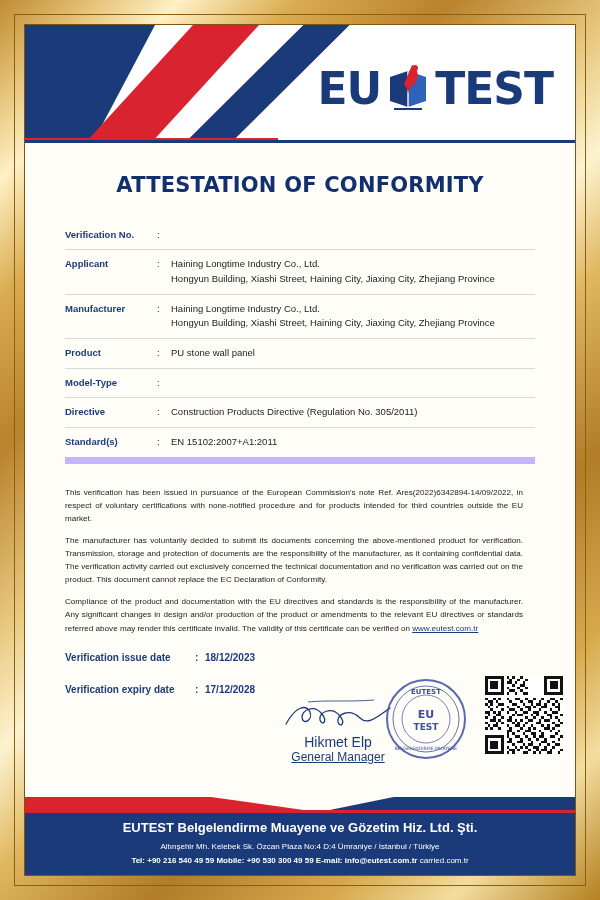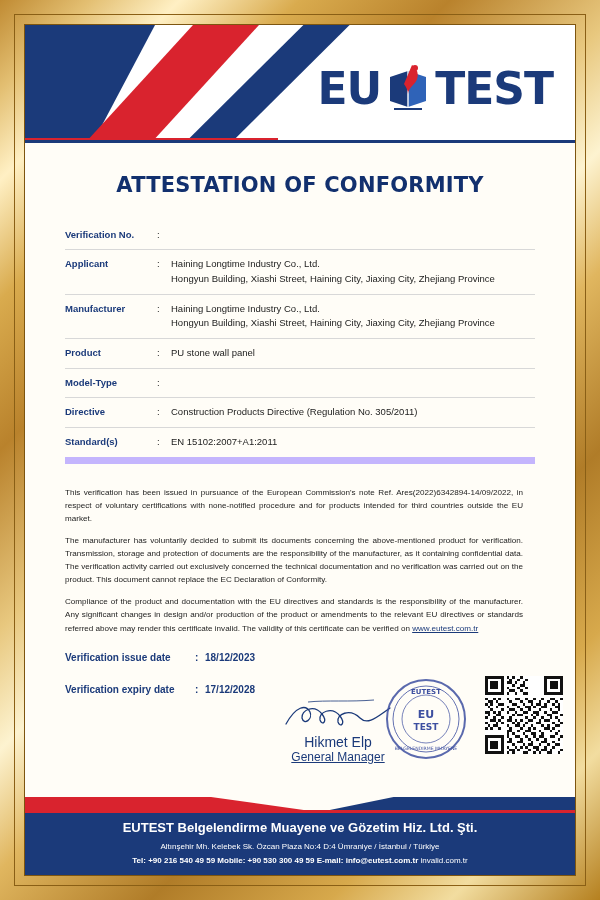--- a/index.html
+++ b/index.html
@@ -644,20 +644,20 @@
         <div class="ftr-text">
           <div class="ftr-l1">EUTEST Belgelendirme Muayene ve Gözetim Hiz. Ltd. Şti.</div>
           <div class="ftr-l2">Altınşehir Mh. Kelebek Sk. Özcan Plaza No:4 D:4 Ümraniye / İstanbul / Türkiye</div>
           <div class="ftr-l3">
             <b>Tel:</b>
             <b>+90 216 540 49 59</b>
             <b>Mobile:</b>
             <b>+90 530 300 49 59</b>
             <b>E-mail:</b>
             <b>info@eutest.com.tr</b>
-            <span>invalid.com.tr</span>
+            <span>carried.com.tr</span>
           </div>
         </div>
       </div>
 
     </div>
   </div>
 </div>
 
 </body></html>

